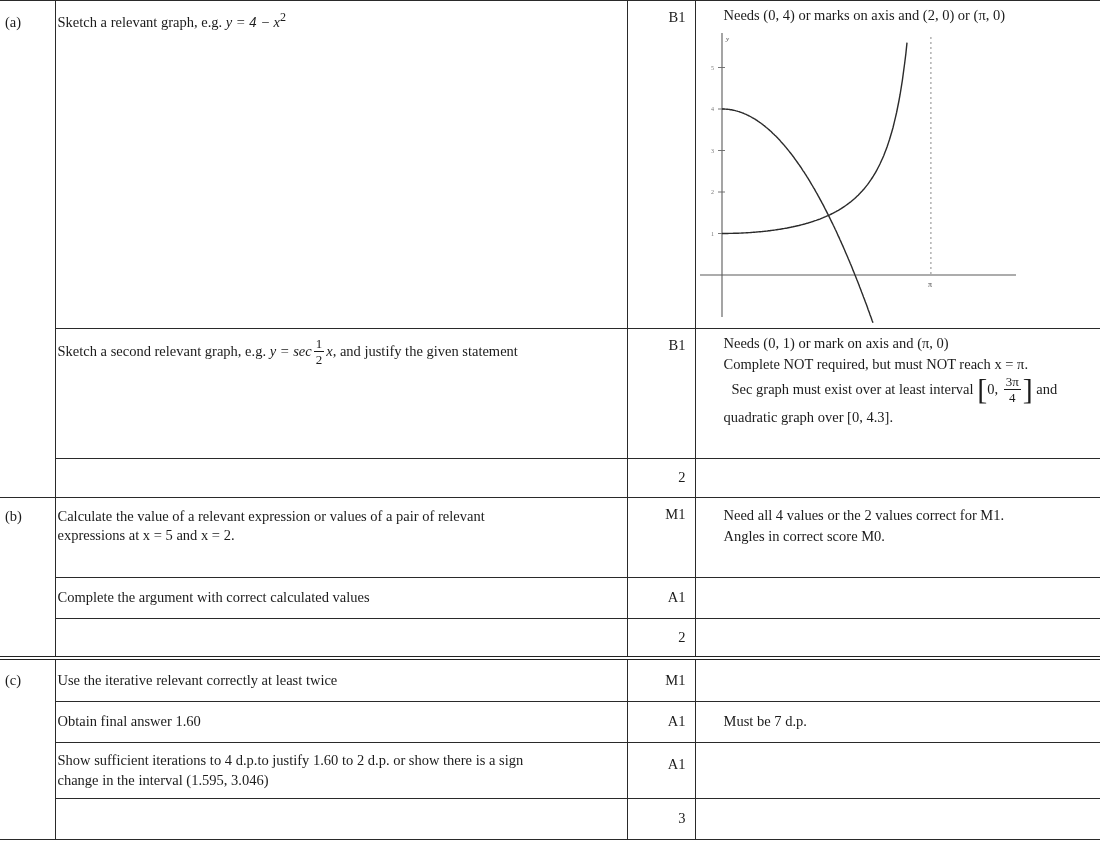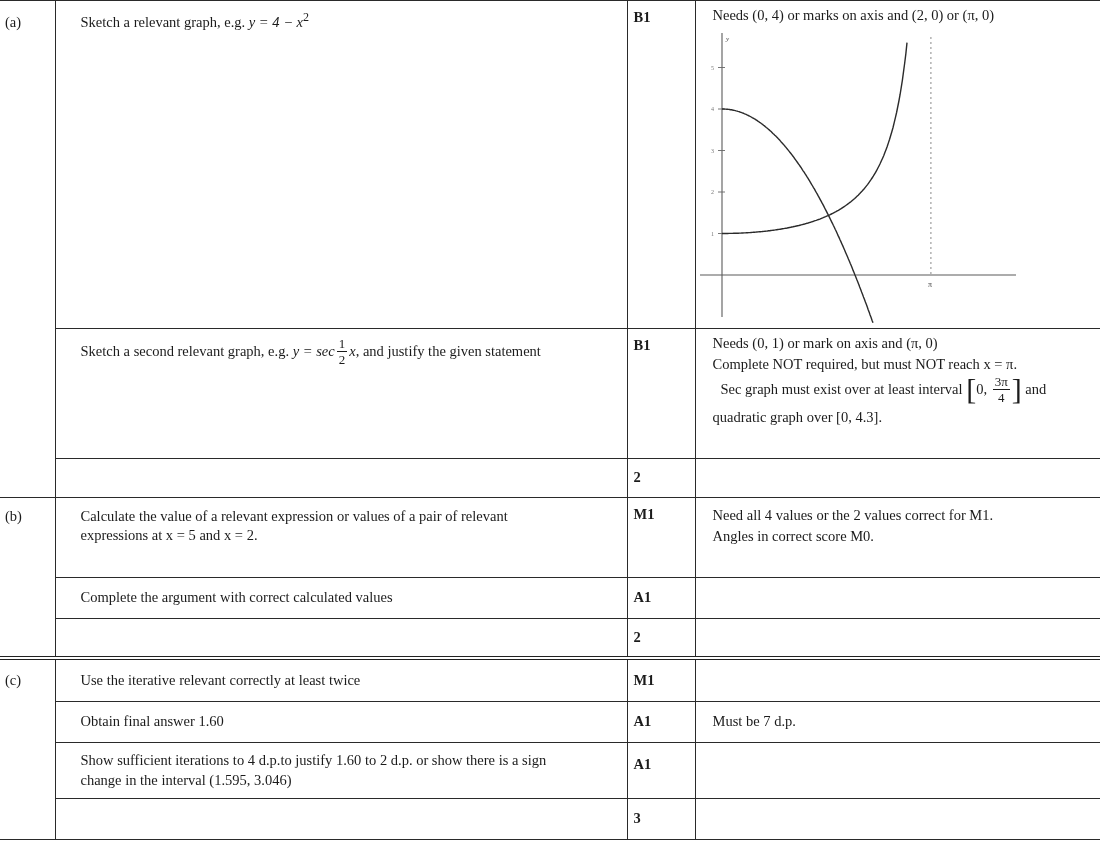--- a/index.html
+++ b/index.html
@@ -4,23 +4,23 @@
 <style>
   html,body{margin:0;padding:0;background:#fff;}
   body{width:1100px;height:852px;font-family:"Liberation Serif", serif;color:#1b1b1b;}
   table.ms{border-collapse:collapse;width:1100px;table-layout:fixed;}
   td{border:1px solid #2a2a2a;vertical-align:middle;font-size:14.5px;line-height:1.32;
      padding:0 6px;overflow:hidden;}
   table.ms{border-left:none;}
   td.first{border-left:none;}
   tr.dbl td{border-top:4px double #222;}
   td.part{vertical-align:top;padding-top:12px;padding-left:5px;}
-  td.desc{padding-left:25px;padding-right:8px;}
-  td.mark{font-weight:bold;text-align:left;padding-right:9px;}
-  td.note{padding-left:17px;padding-right:8px;vertical-align:top;padding-top:5px;}
+  td.desc{padding-left:2px;padding-right:8px;}
+  td.mark{font-weight:normal;text-align:right;padding-right:9px;}
+  td.note{padding-left:28px;padding-right:8px;vertical-align:top;padding-top:5px;}
   .v-top{vertical-align:top;padding-top:7px;}
   .v-top-sm{vertical-align:top;padding-top:9px;}
   .math{font-style:italic;}
   .frac{display:inline-block;vertical-align:middle;text-align:center;line-height:1;
         font-size:13px;margin:0 2px;position:relative;top:-1px;}
   .frac .num{display:block;border-bottom:1px solid #1b1b1b;padding:0 2px 1px;}
   .frac .den{display:block;padding-top:1px;}
   .bigbr{font-size:30px;font-weight:300;vertical-align:middle;line-height:0;position:relative;top:-2px;}
   .graph-cell{position:relative;}
   .sketch{position:absolute;left:2px;top:30px;}

